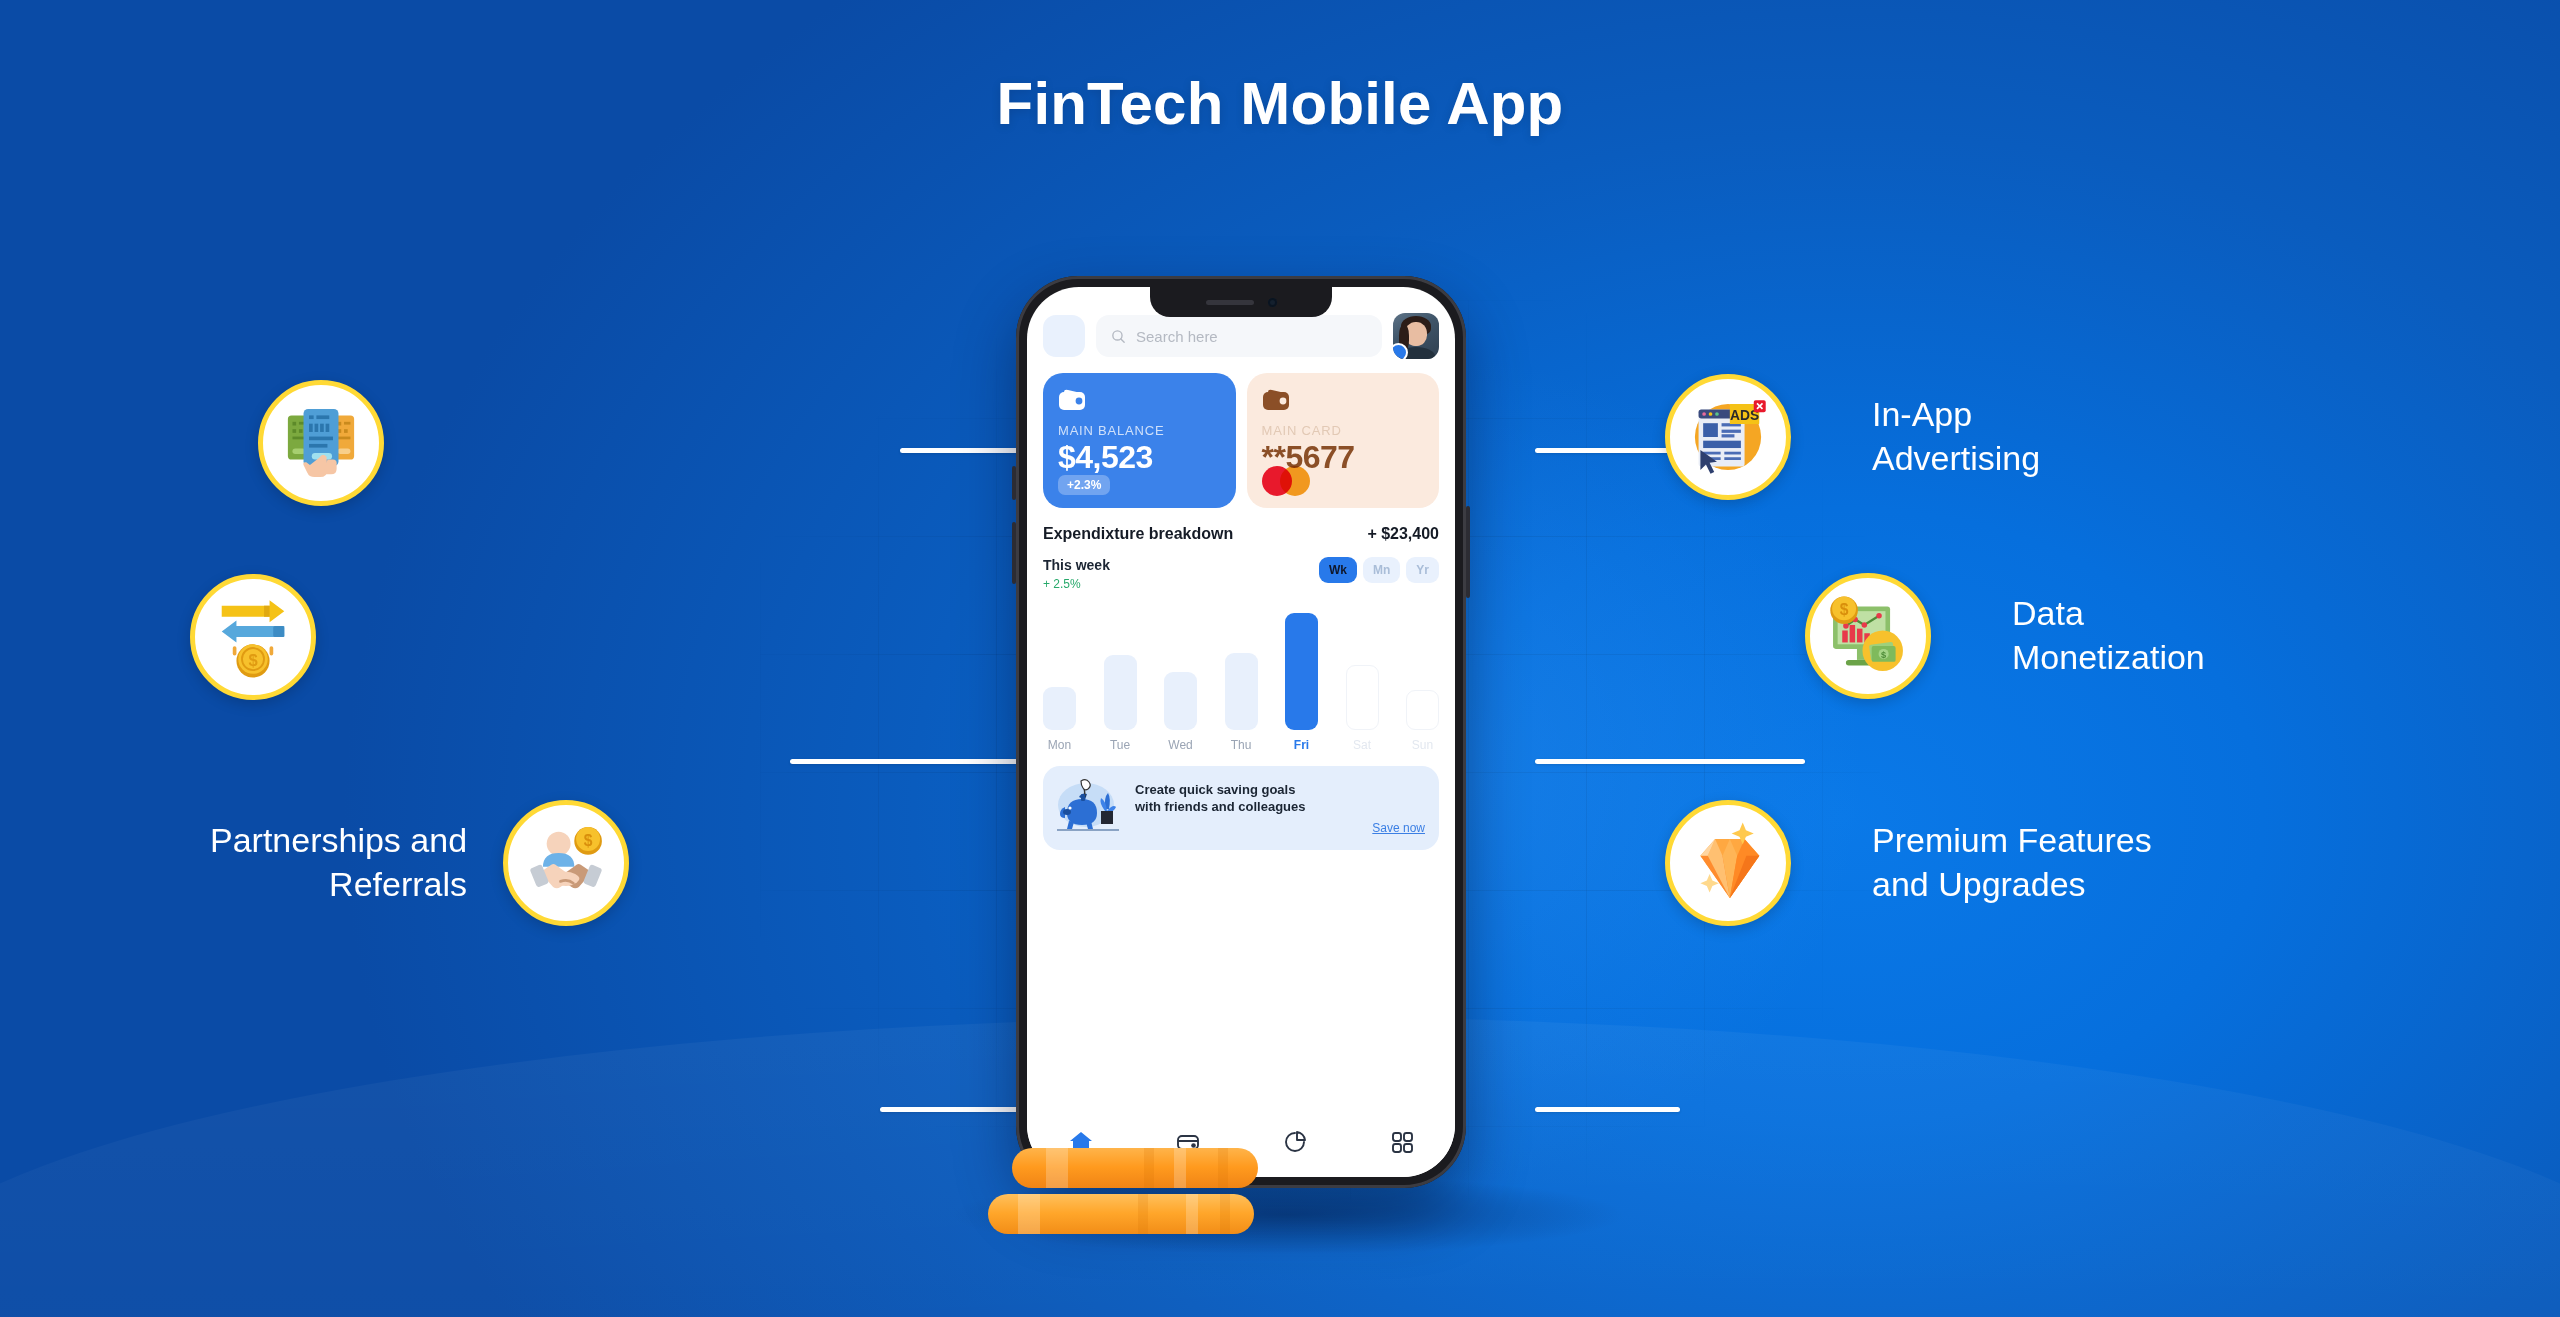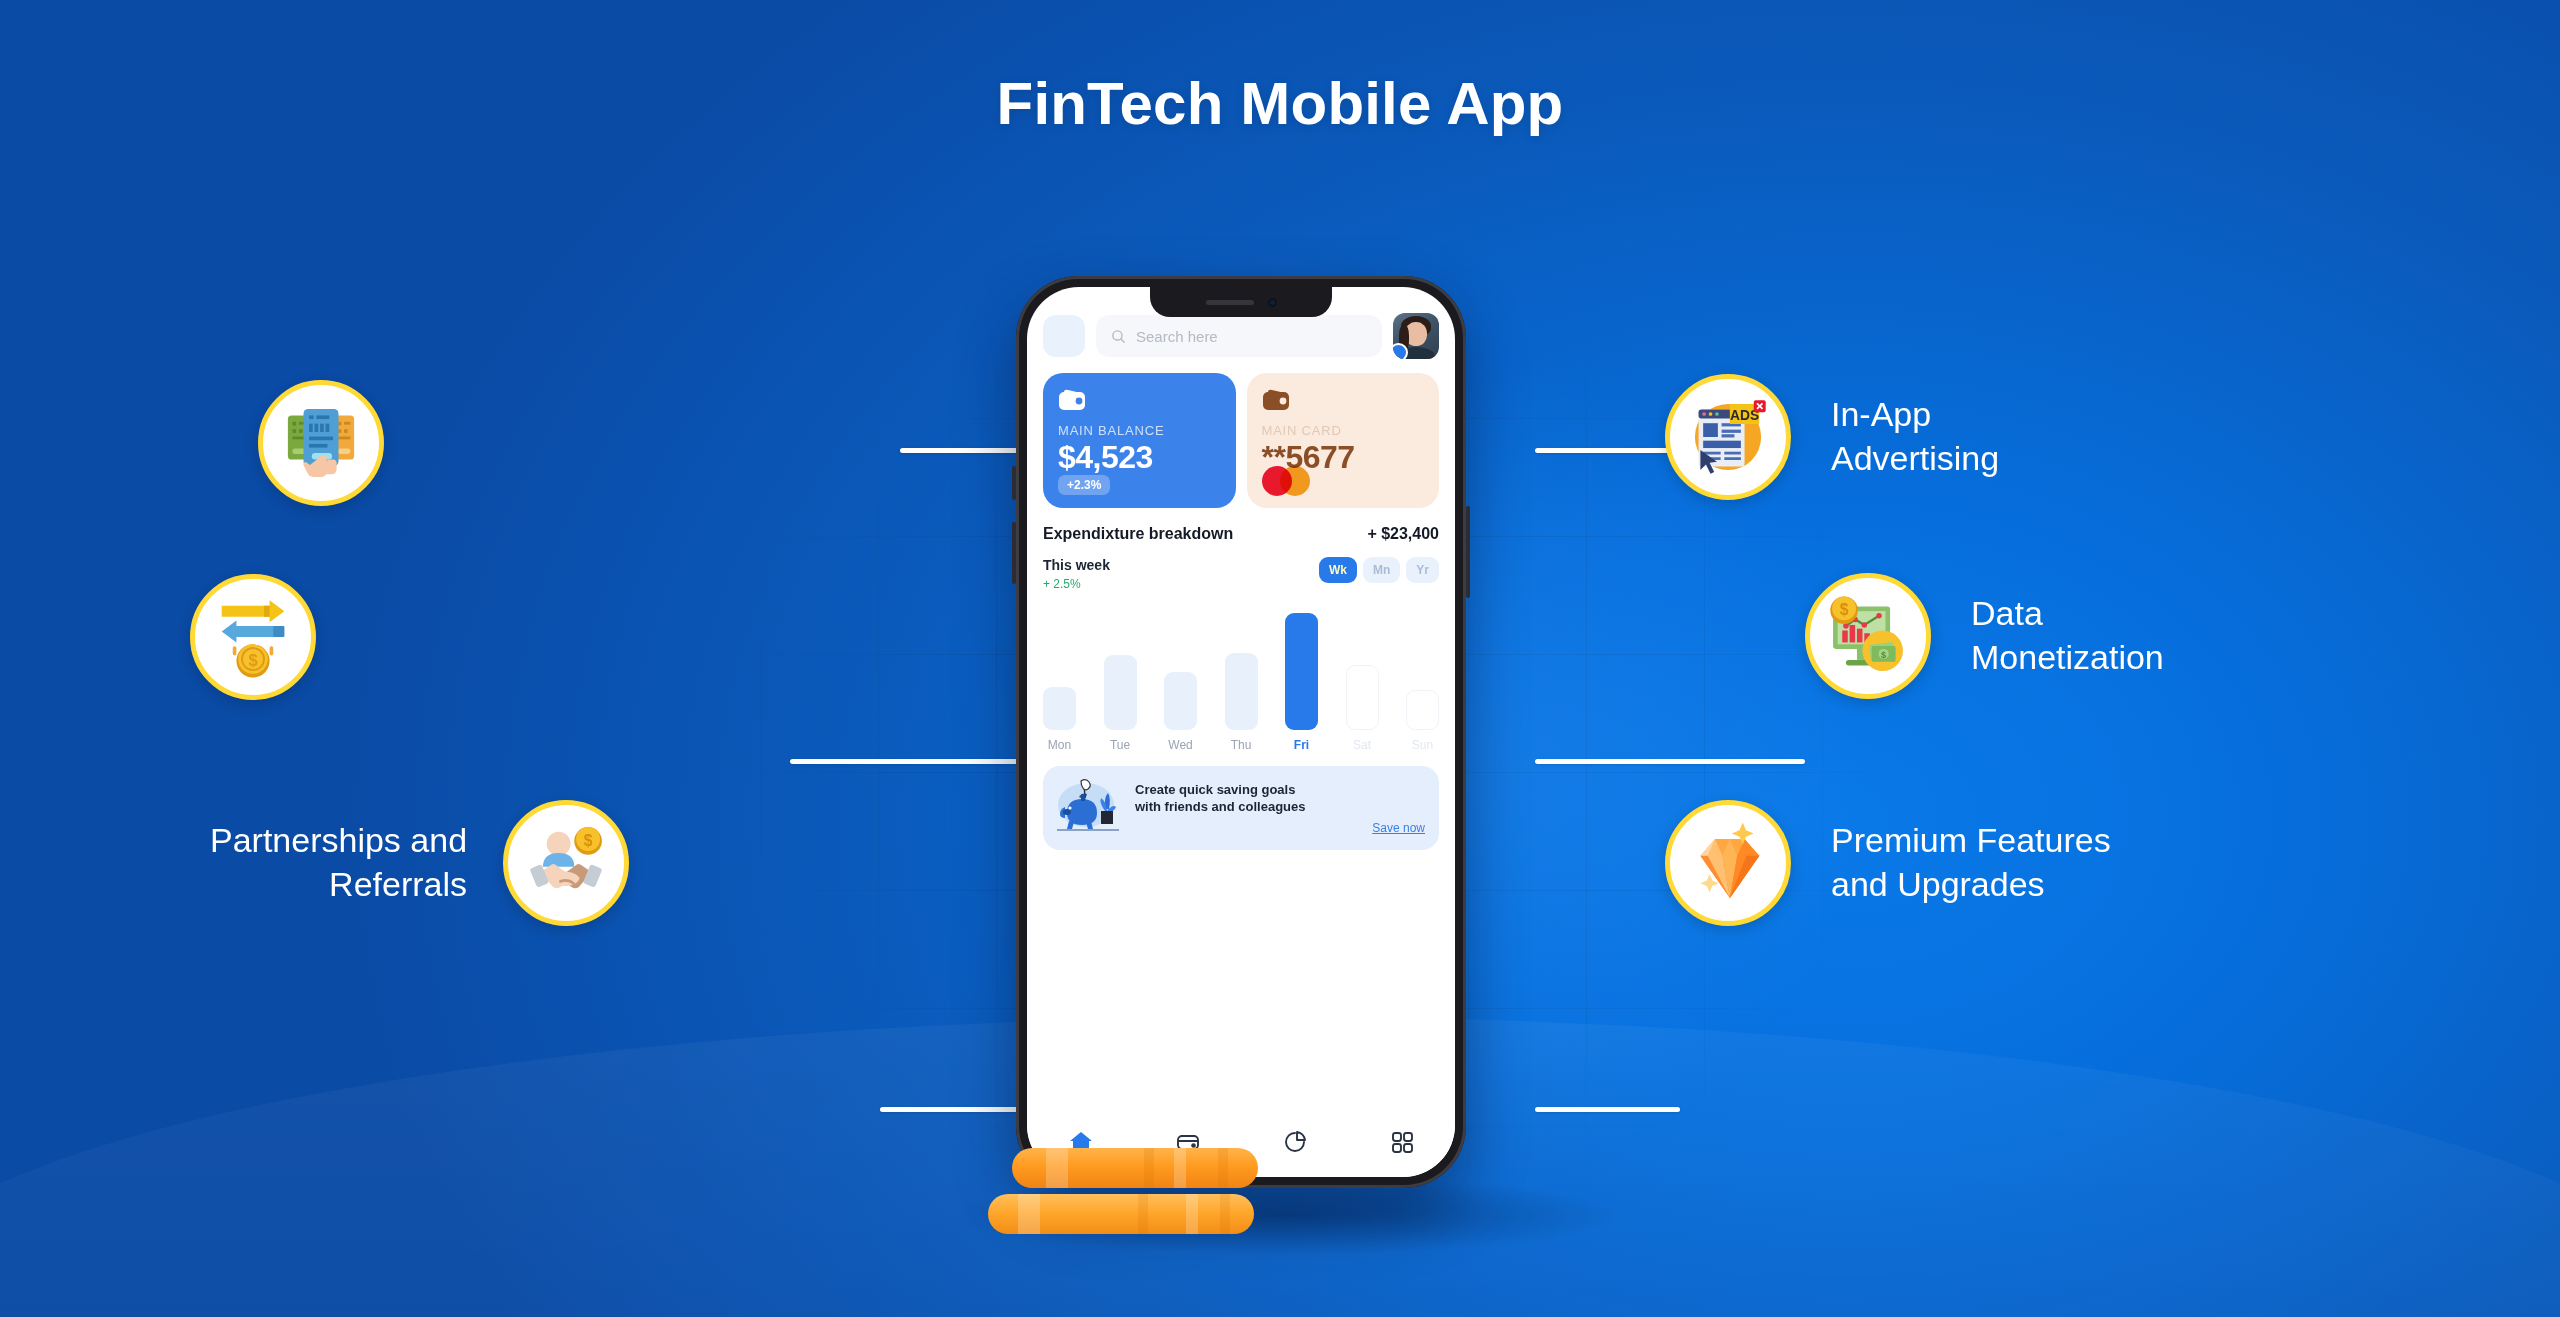--- a/index.html
+++ b/index.html
@@ -74,21 +74,21 @@
   
   #n-sub   { left:258px;  top:380px; }
   #n-fees  { left:190px;  top:574px; }
   #n-part  { left:210px;  top:800px; }
   
   #n-ads   { left:1665px; top:374px; }
   #n-data  { left:1805px; top:573px; }
   #n-prem  { left:1665px; top:800px; }
 
   .node.left  { flex-direction:row; }
-  .node.right { flex-direction:row; }
+  .node.right { flex-direction:row;gap:41px; }
 
   
   #c1 { left:900px;  top:448px;  width:185px; }
   #c2 { left:790px;  top:759px;  width:300px; }
   #c3 { left:880px;  top:1107px; width:210px; }
   #c4 { left:1535px; top:448px;  width:145px; }
   #c5 { left:1535px; top:759px;  width:270px; }
   #c6 { left:1535px; top:1107px; width:145px; }
 
   
@@ -175,21 +175,21 @@
     padding:17px 16px 0 16px;
   }
   .exp-title { font-size:16px; font-weight:700; color:#151b26; }
   .exp-amt   { font-size:16px; font-weight:700; color:#151b26; }
 
   .week-row { display:flex; justify-content:space-between; align-items:flex-start; padding:14px 16px 0 16px; }
   .week-l .wk-title { font-size:14px; font-weight:700; color:#1b2533; }
   .week-l .wk-pct { font-size:12px; color:#27a96b; margin-top:4px; }
   .toggles { display:flex; gap:6px; }
   .tg { font-size:12px; font-weight:700; padding:6px 10px; border-radius:9px; background:#e9f1fd; color:#a9bdd8; }
-  .tg.active { background:#2879ea; color:#fef9c3; }
+  .tg.active { background:#2879ea; color:#0f172a; }
 
   
   .chart { padding:0 16px; margin-top:14px; }
   .bars { display:flex; align-items:flex-end; justify-content:space-between; height:125px; }
   .bcol { width:33px; display:flex; flex-direction:column; align-items:center; }
   .bar { width:33px; border-radius:9px; background:#e8f0fc; }
   .bar.active { background:#2879ea; }
   .bar.ghost  { background:#fff; border:1.5px solid #f0f3f8; }
   .blabels { display:flex; justify-content:space-between; margin-top:8px; }
   .blab { width:33px; text-align:center; font-size:12px; color:#9aa4b4; }

